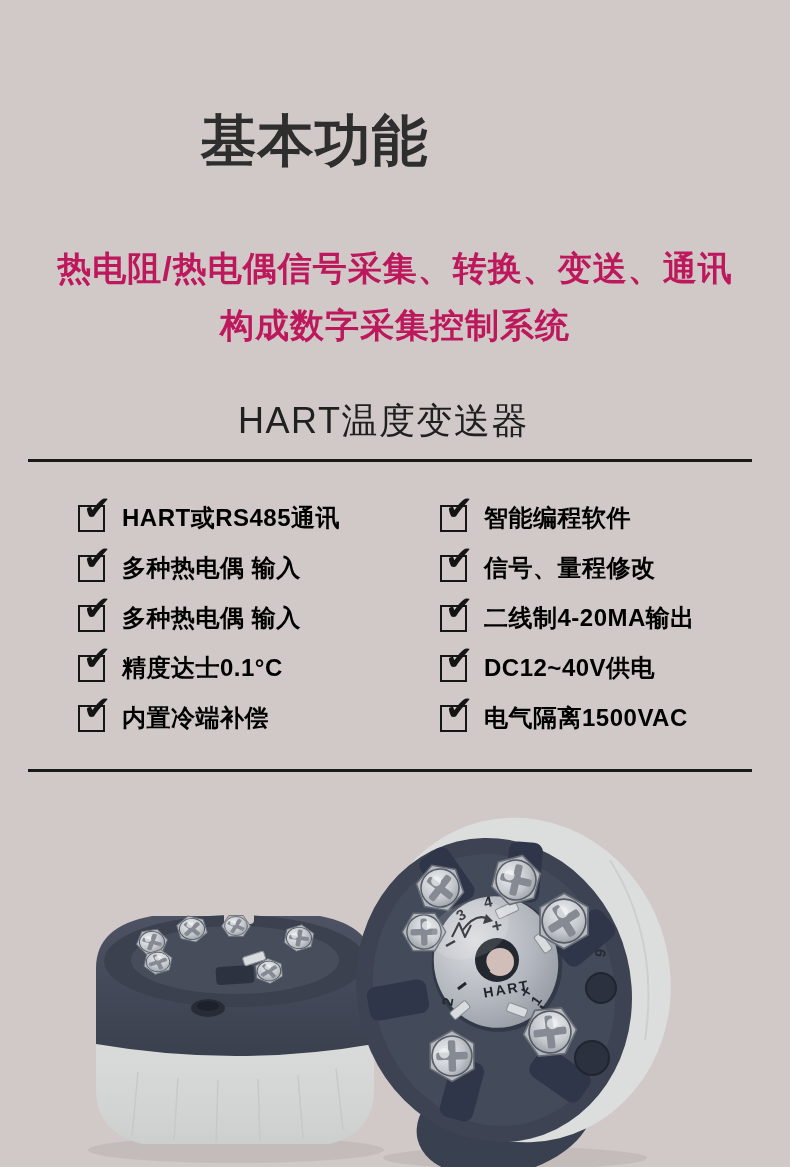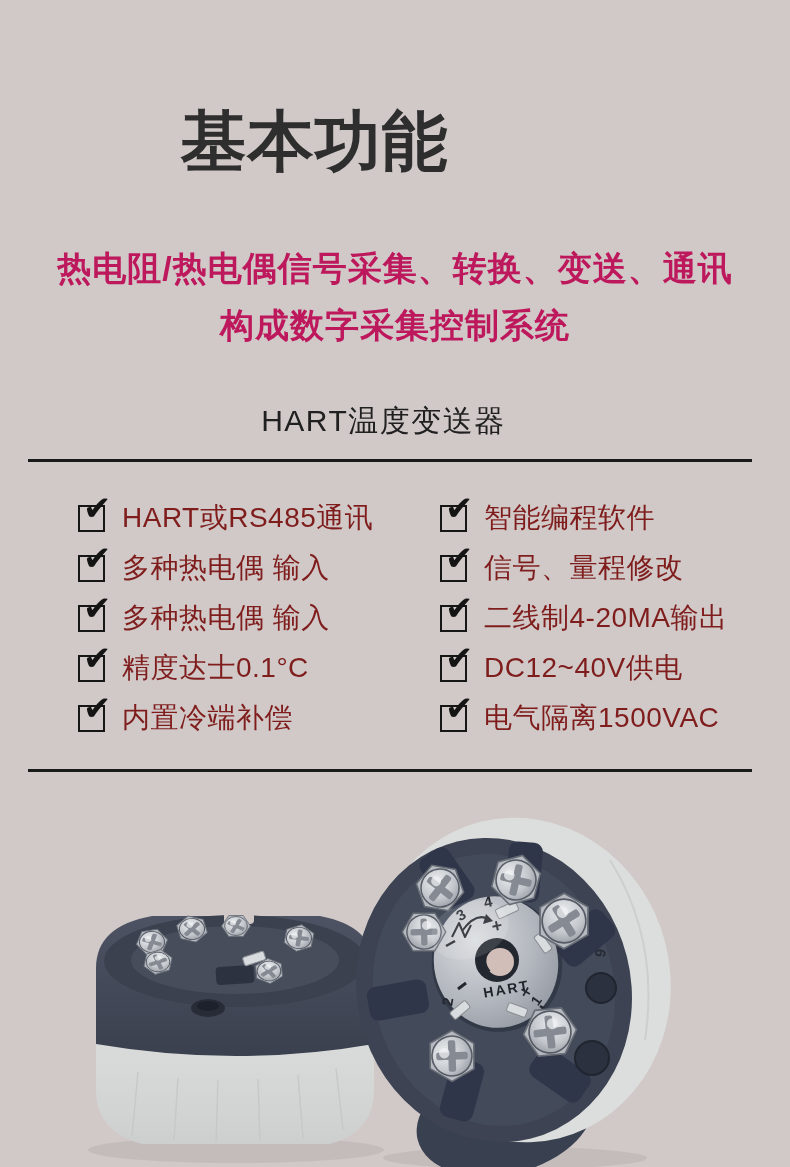--- a/index.html
+++ b/index.html
@@ -7,33 +7,33 @@
     position:relative;
     width:790px;height:1167px;
     background:#d1c9c8;
     overflow:hidden;
     font-family:"Liberation Sans","DejaVu Sans",sans-serif;
     color:#222;
   }
   .title{
     position:absolute;top:96px;left:0;width:629px;
     text-align:center;
-    font-size:66px;line-height:90px;font-weight:800;
+    font-size:56px;line-height:90px;font-weight:800;
     color:#2e2e2e;letter-spacing:1px;
   }
   .intro{
     position:absolute;top:240px;left:0;width:790px;
     text-align:center;
     font-size:34px;line-height:57px;font-weight:600;
     color:#be185d;letter-spacing:1px;
   }
   .product-name{
     position:absolute;top:398px;left:0;width:767px;
     text-align:center;
-    font-size:30px;line-height:46px;font-weight:500;
+    font-size:36px;line-height:46px;font-weight:500;
     color:#202020;letter-spacing:1.5px;
   }
   .divider{
     position:absolute;left:28px;width:724px;height:3px;
     background:#1a1a1a;
   }
   .divider.d1{top:459px;}
   .divider.d2{top:769px;}
   .feature-col{position:absolute;top:503px;}
   .feature-col.left{left:78px;}
@@ -49,21 +49,21 @@
     border:2.5px solid #161616;
     margin-right:17px;
     flex:0 0 auto;
   }
   .cb .mark{
     position:absolute;left:3px;top:-16px;
     font-style:normal;font-weight:700;
     font-size:34px;line-height:34px;color:#141414;
   }
   .feature .label{
-    font-size:28px;font-weight:400;color:#7f1d1d;
+    font-size:24px;font-weight:700;color:#000000;
     letter-spacing:0.5px;
   }
   .photo{position:absolute;left:0;top:800px;}
   svg text{font-family:"Liberation Sans","DejaVu Sans",sans-serif;}
 </style>
 </head>
 <body>
 
 <div class="page">
 

